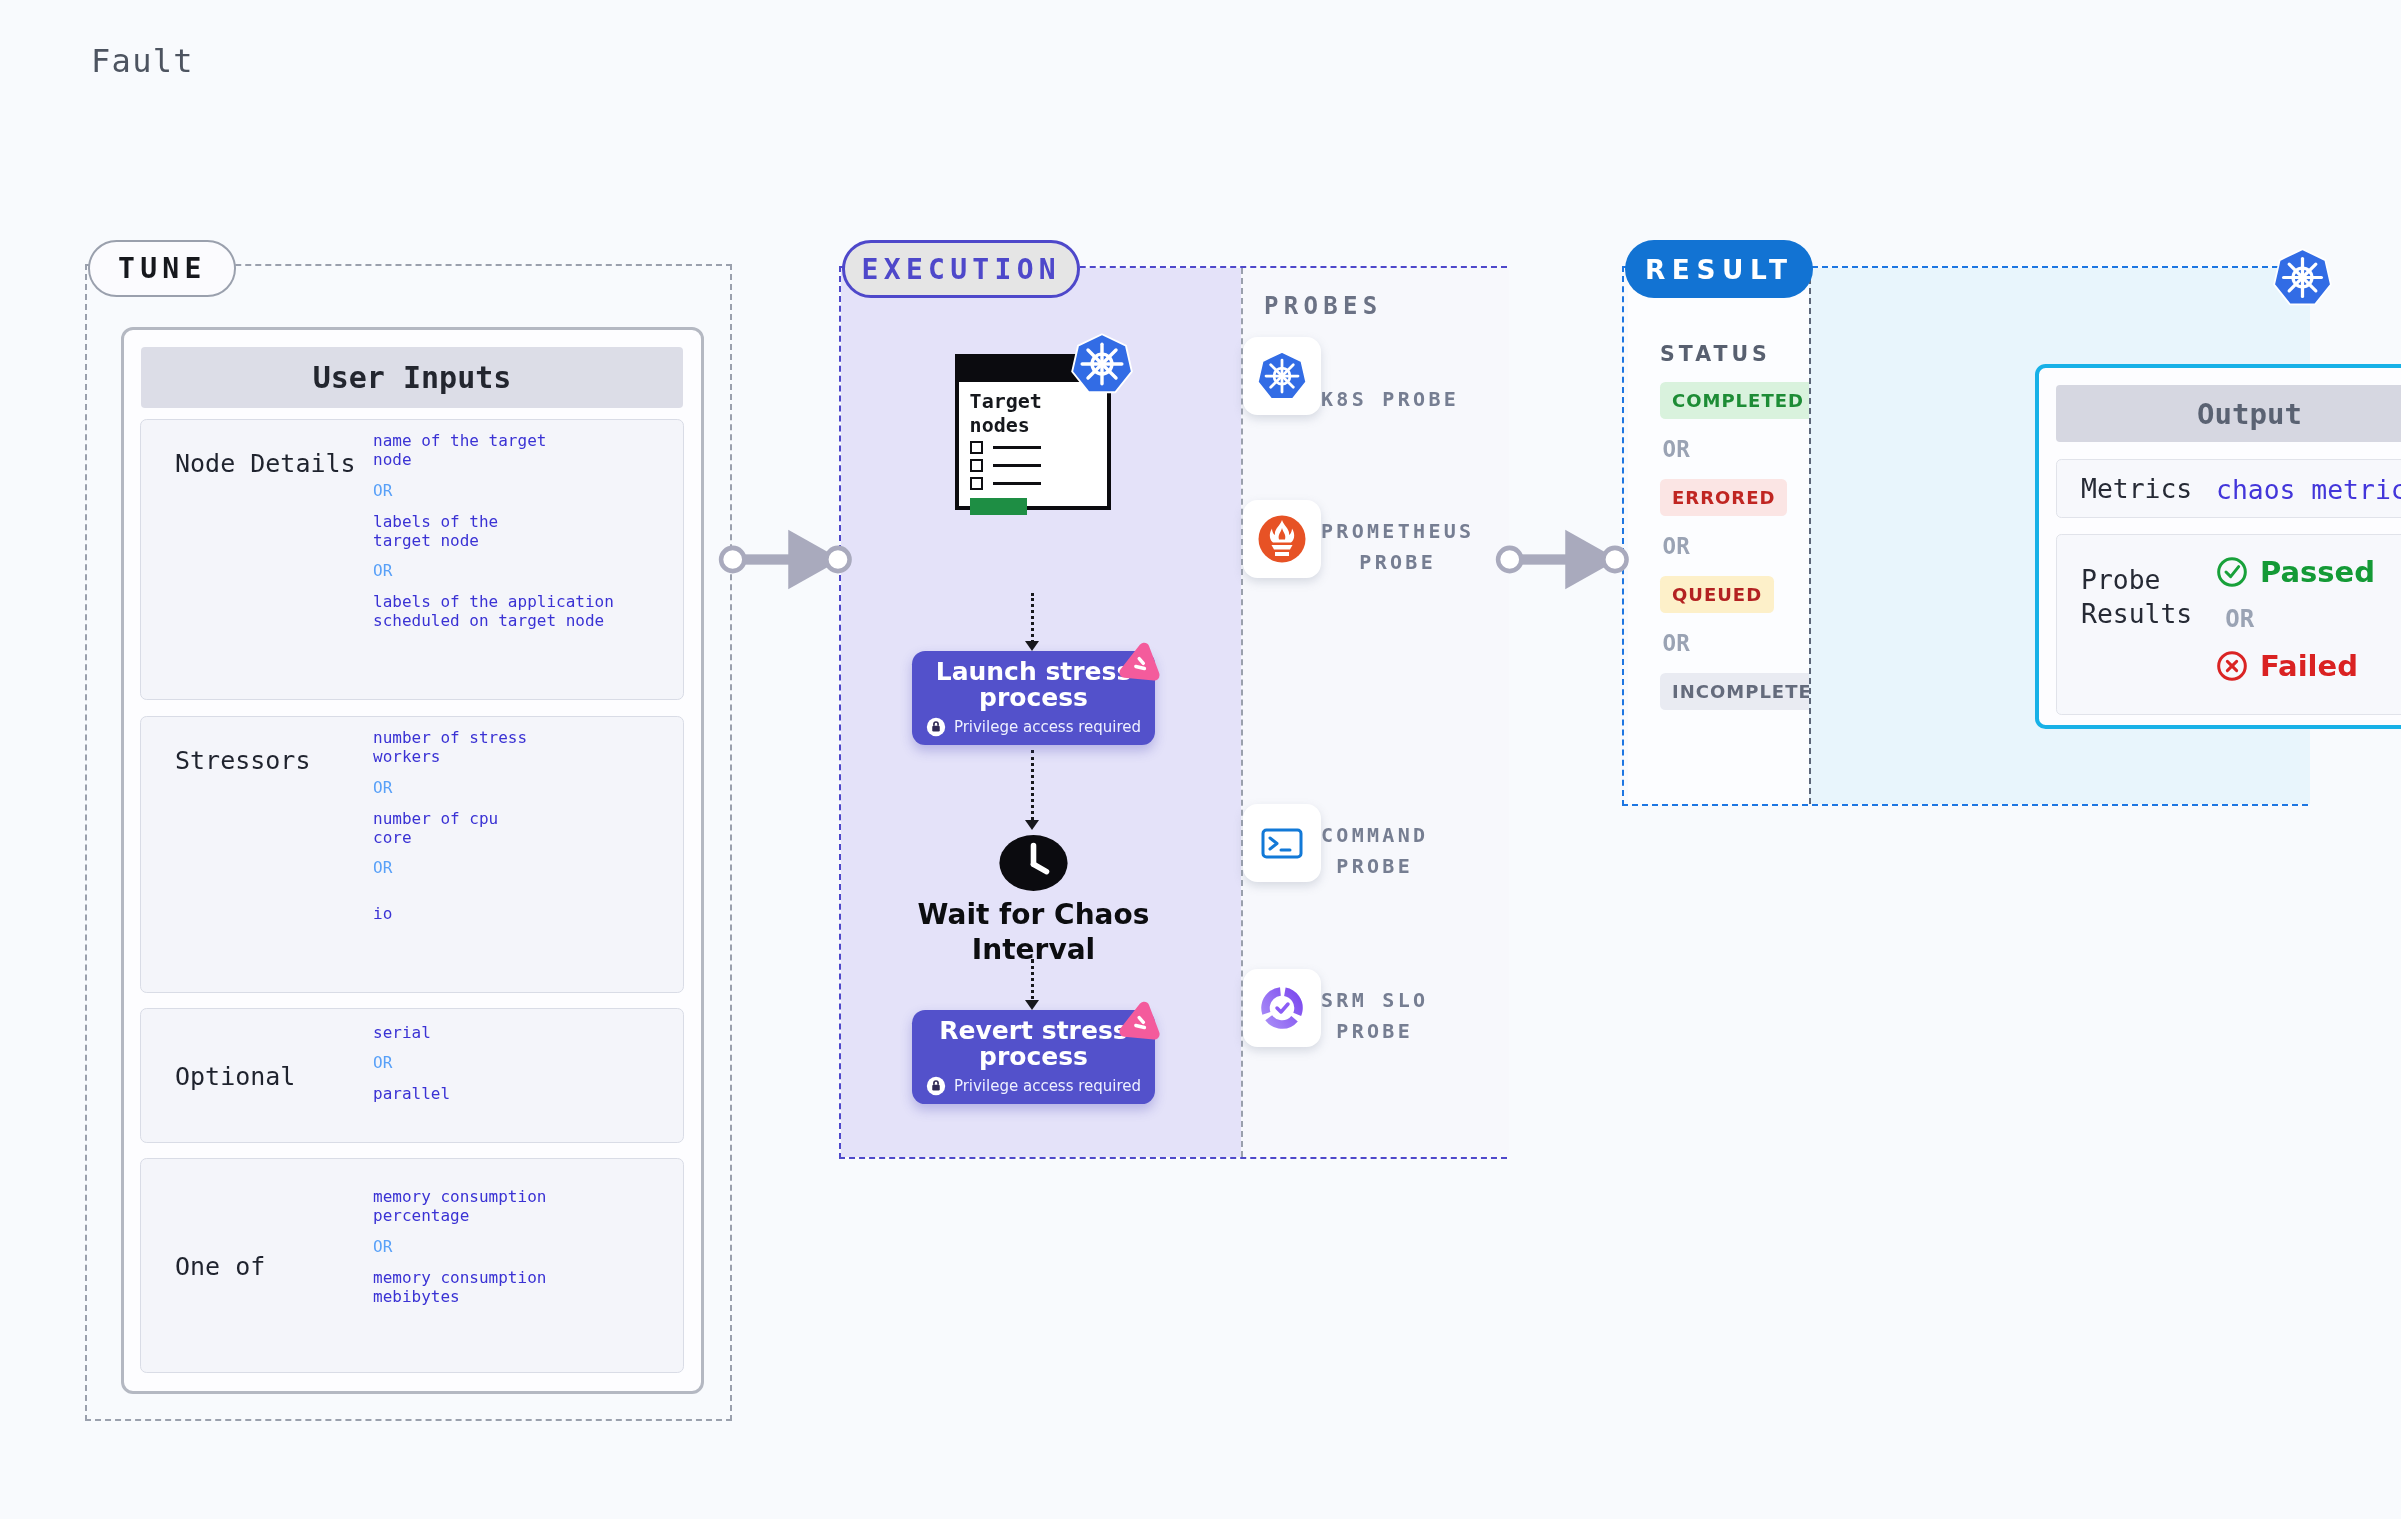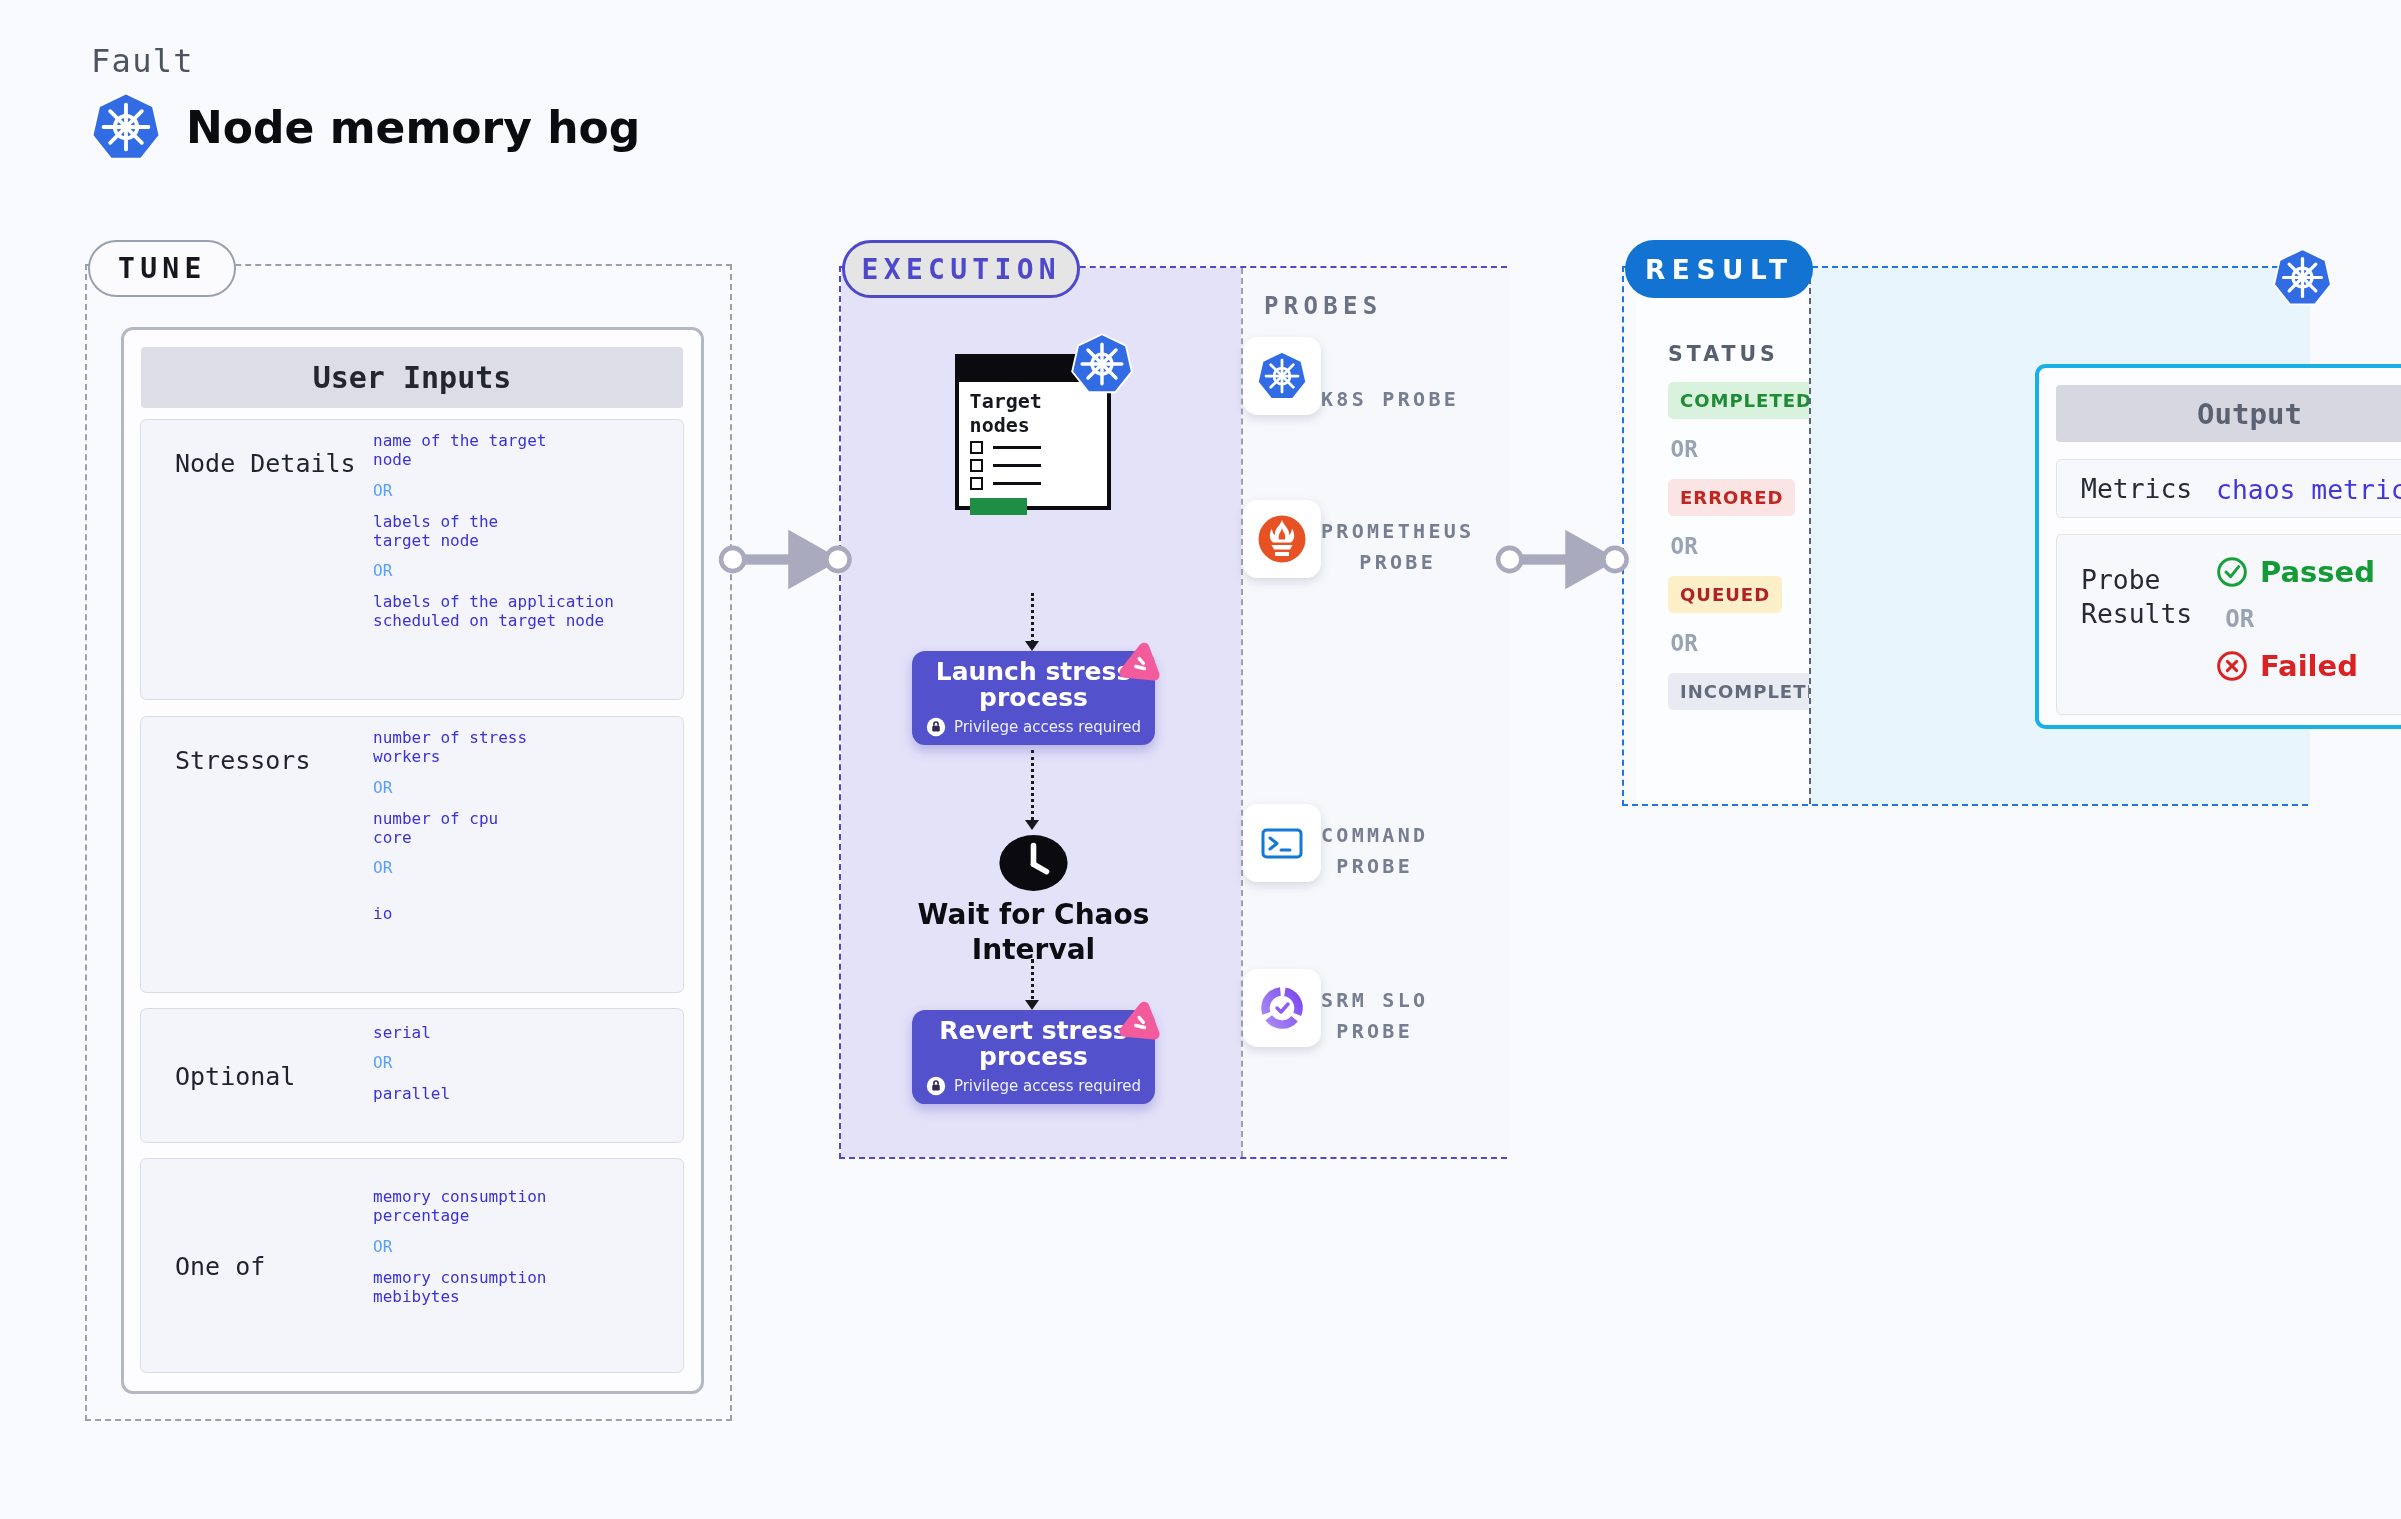--- a/index.html
+++ b/index.html
@@ -82,21 +82,21 @@
                color:#ffffff; text-align:center; line-height:1.05; }
   .btn-sub { display:flex; align-items:center; gap:8px; margin-top:5.3px; }
   .btn-sub svg { width:20px; height:20px; }
   .btn-sub span { font-family:"DejaVu Sans","Liberation Sans",sans-serif; font-size:15px; color:#eef0ff; }
   .pink-badge { position:absolute; right:-10.6px; top:-13.2px; width:49px; height:49px; transform:rotate(10deg); }
   .clock-wrap { position:absolute; left:154px; top:564px; width:77px; height:62px; }
 
   
   .result-box { position:absolute; left:1622px; top:266px; width:686px; height:540px;
                 border:2.6px dashed #1d76e2; }
-  .result-left { position:absolute; left:12px; top:0; width:185px; height:100%; background:#fcfdff; }
+  .result-left { position:absolute; left:4px; top:0; width:185px; height:100%; background:#fcfdff; }
   .result-right { position:absolute; left:185px; top:0; width:501px; height:100%; background:#e8f5fc;
                   border-left:2px dashed #5c6678; }
   .status-title { position:absolute; left:32px; top:74px; font-family:"DejaVu Sans","Liberation Sans",sans-serif;
                   font-weight:bold; font-size:20.5px; color:#586070; letter-spacing:4px; }
   .status-list { position:absolute; left:32px; top:114px; display:flex; flex-direction:column;
                  align-items:flex-start; gap:17px; }
   .badge { font-family:"DejaVu Sans","Liberation Sans",sans-serif; font-weight:bold; font-size:18px;
            letter-spacing:1px; padding:8px 12px; border-radius:5.3px; }
   .badge.completed   { background:#d9f2dd; color:#1d8c35; }
   .badge.errored     { background:#fbe5e4; color:#c02622; }
@@ -205,26 +205,20 @@
       <polygon points="110,14 110,106 192,60" fill="#a9aabd"></polygon>
       <circle cx="24" cy="60" r="18" fill="#ffffff" stroke="#a9aabd" stroke-width="7"></circle>
       <circle cx="187" cy="60" r="18" fill="#ffffff" stroke="#a9aabd" stroke-width="7"></circle>
     </symbol>
   </defs>
 </svg>
 
 <div class="canvas">
 
   <div class="eyebrow mono">Fault</div>
-  <div class="title-row">
-    <svg viewBox="0 0 106 106" width="70" height="70">
-        <use href="#ic-k8s"></use>
-      </svg>
-    <div class="app-title">Node memory hog</div>
-  </div>
 
   <div class="tune-box">
     <div class="pill pill-tune mono">TUNE</div>
 
     <div class="ui-card">
       <div class="ui-header mono">User Inputs</div>
 
       <div class="ui-row" style="top:89px;height:281px;">
         <div class="row-label toprow mono">Node Details</div>
         <div class="row-vals">

